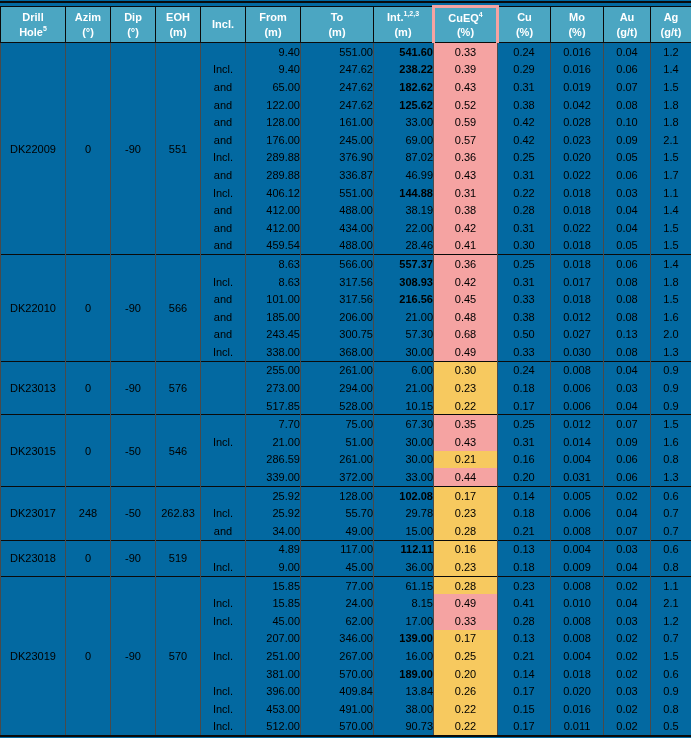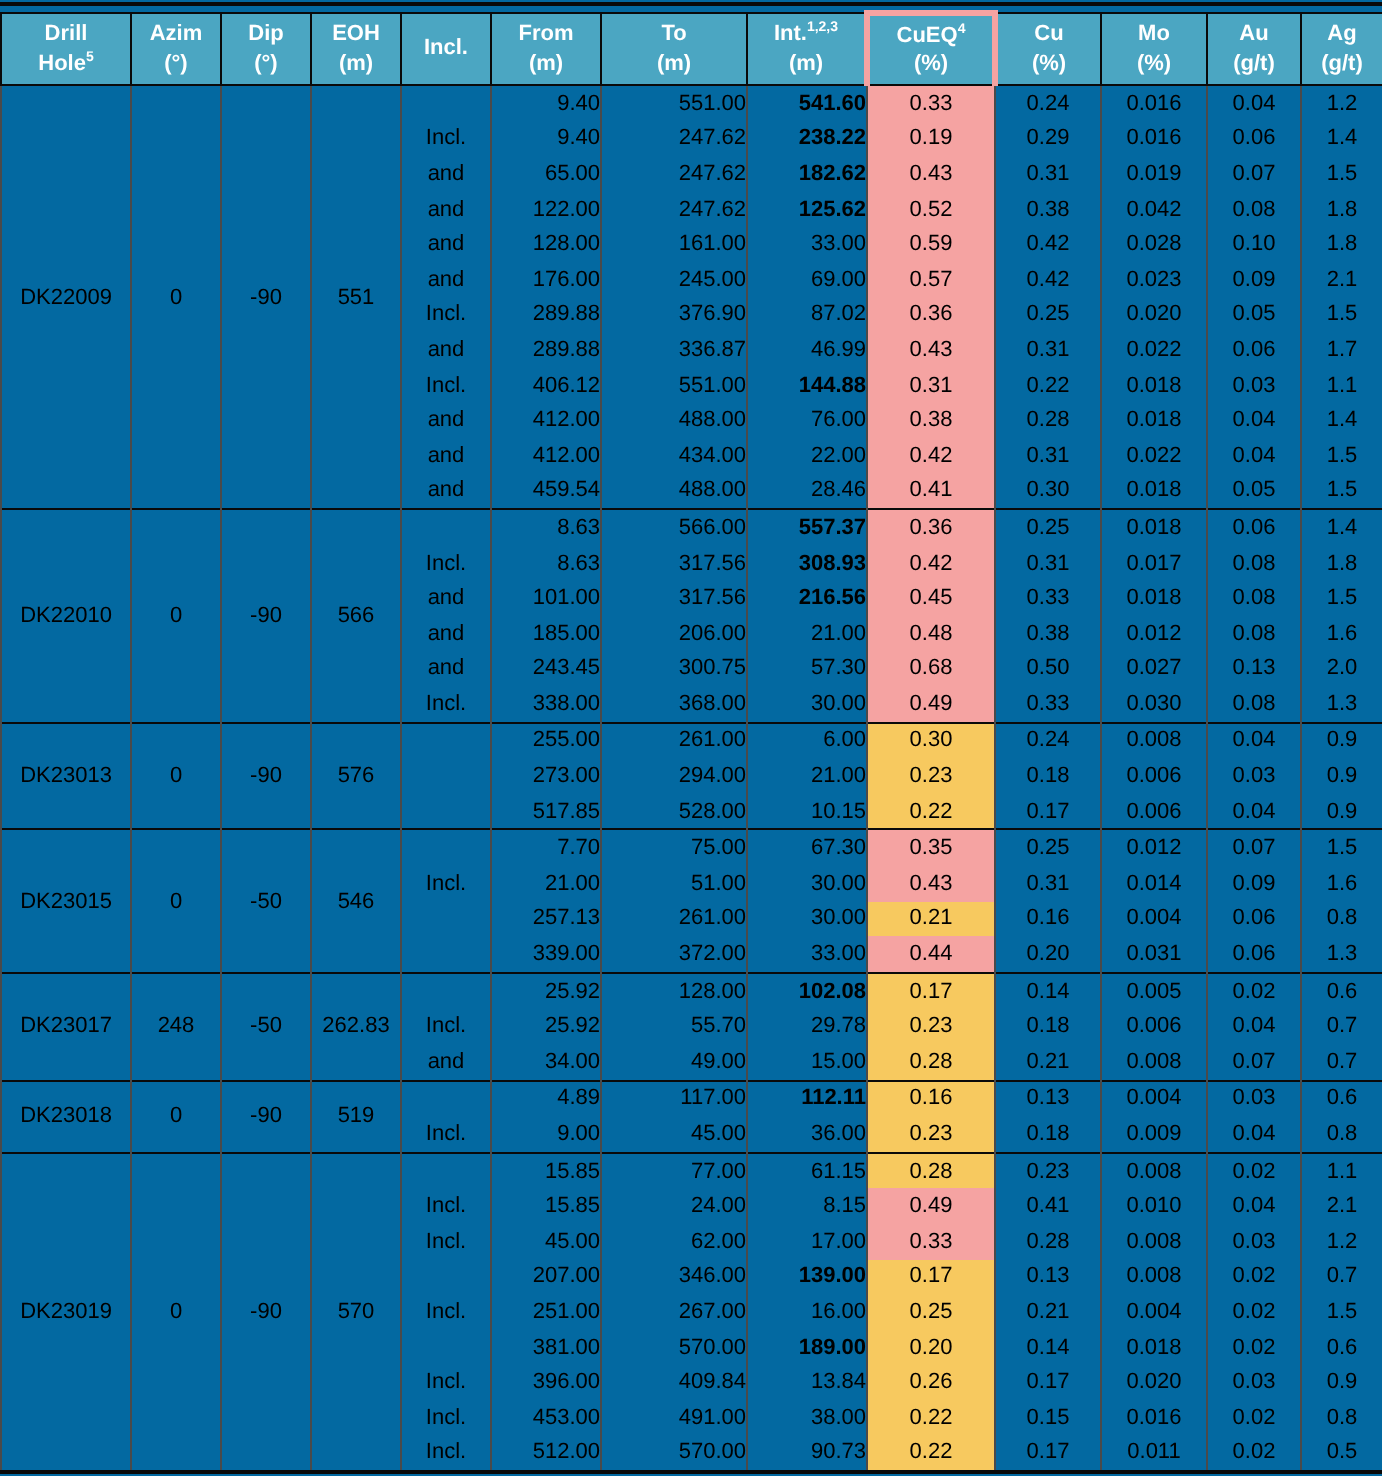--- a/index.html
+++ b/index.html
@@ -160,21 +160,21 @@
           <td class="c-ctr">0.24</td>
           <td class="c-ctr">0.016</td>
           <td class="c-ctr">0.04</td>
           <td class="c-ctr">1.2</td>
         </tr>
         <tr>
           <td class="c-ctr">Incl.</td>
           <td class="c-num">9.40</td>
           <td class="c-num">247.62</td>
           <td class="c-num bold">238.22</td>
-          <td class="c-ctr hl-pink">0.19</td>
+          <td class="c-ctr hl-pink">0.39</td>
           <td class="c-ctr">0.29</td>
           <td class="c-ctr">0.016</td>
           <td class="c-ctr">0.06</td>
           <td class="c-ctr">1.4</td>
         </tr>
         <tr>
           <td class="c-ctr">and</td>
           <td class="c-num">65.00</td>
           <td class="c-num">247.62</td>
           <td class="c-num bold">182.62</td>
@@ -247,21 +247,21 @@
           <td class="c-ctr hl-pink">0.31</td>
           <td class="c-ctr">0.22</td>
           <td class="c-ctr">0.018</td>
           <td class="c-ctr">0.03</td>
           <td class="c-ctr">1.1</td>
         </tr>
         <tr>
           <td class="c-ctr">and</td>
           <td class="c-num">412.00</td>
           <td class="c-num">488.00</td>
-          <td class="c-num">76.00</td>
+          <td class="c-num">38.19</td>
           <td class="c-ctr hl-pink">0.38</td>
           <td class="c-ctr">0.28</td>
           <td class="c-ctr">0.018</td>
           <td class="c-ctr">0.04</td>
           <td class="c-ctr">1.4</td>
         </tr>
         <tr>
           <td class="c-ctr">and</td>
           <td class="c-num">412.00</td>
           <td class="c-num">434.00</td>
@@ -411,21 +411,21 @@
           <td class="c-num">51.00</td>
           <td class="c-num">30.00</td>
           <td class="c-ctr hl-pink">0.43</td>
           <td class="c-ctr">0.31</td>
           <td class="c-ctr">0.014</td>
           <td class="c-ctr">0.09</td>
           <td class="c-ctr">1.6</td>
         </tr>
         <tr>
           <td class="c-ctr"></td>
-          <td class="c-num">257.13</td>
+          <td class="c-num">286.59</td>
           <td class="c-num">261.00</td>
           <td class="c-num">30.00</td>
           <td class="c-ctr hl-yellow">0.21</td>
           <td class="c-ctr">0.16</td>
           <td class="c-ctr">0.004</td>
           <td class="c-ctr">0.06</td>
           <td class="c-ctr">0.8</td>
         </tr>
         <tr>
           <td class="c-ctr"></td>

